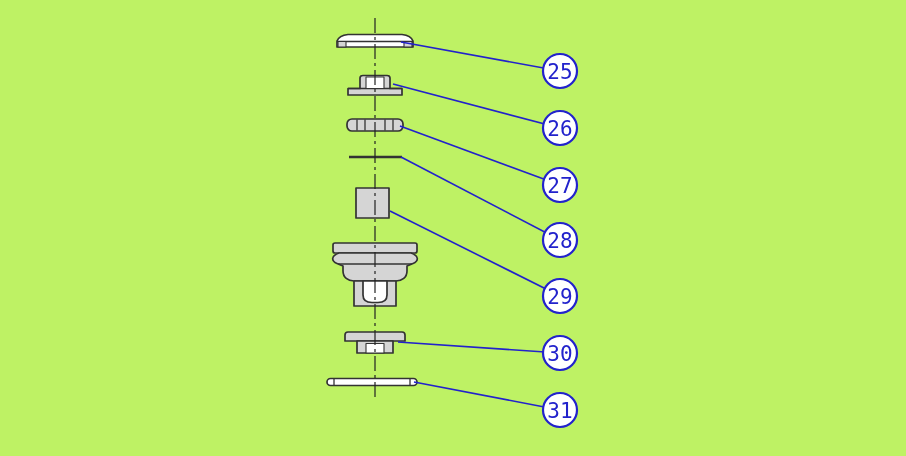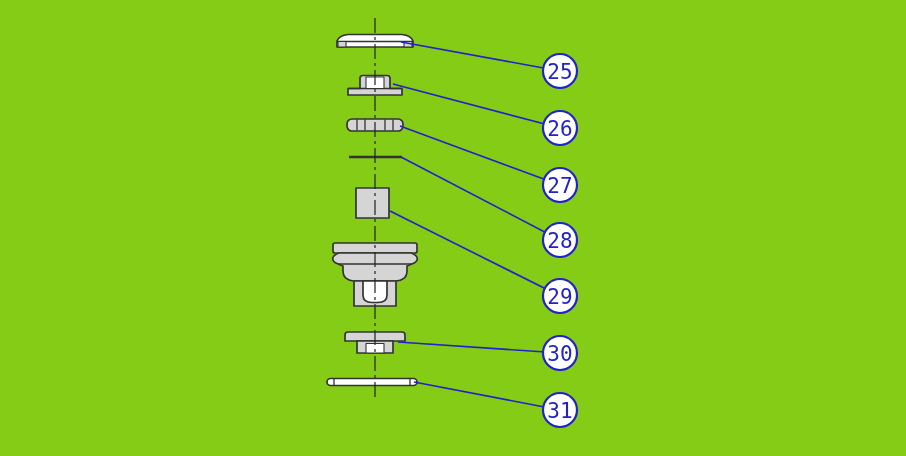--- a/index.html
+++ b/index.html
@@ -1,19 +1,19 @@
 <!DOCTYPE html>
 <html><head>
 <meta charset="utf-8">
 <style>
   html,body{margin:0;padding:0;background:#ffffff;}
   .stage{
     position:relative;
     width:906px;height:456px;
-    background:#84cc16;
+    background:#bef264;
     overflow:hidden;
     font-family:"DejaVu Sans Mono","Liberation Mono",monospace;
   }
   svg{display:block;}
   .part{fill:#ffffff;stroke:#333333;stroke-width:1.7;stroke-linejoin:round;}
   .part.gray{fill:#d5d5d5;}
   .micro{stroke-width:1.1;}
   .detail{stroke:#333333;stroke-width:1.3;fill:none;}
   .shim{stroke:#333333;stroke-width:2.6;fill:none;}
   .centerline{stroke:#222222;stroke-width:1.2;stroke-dasharray:15 4 3 4;fill:none;}

